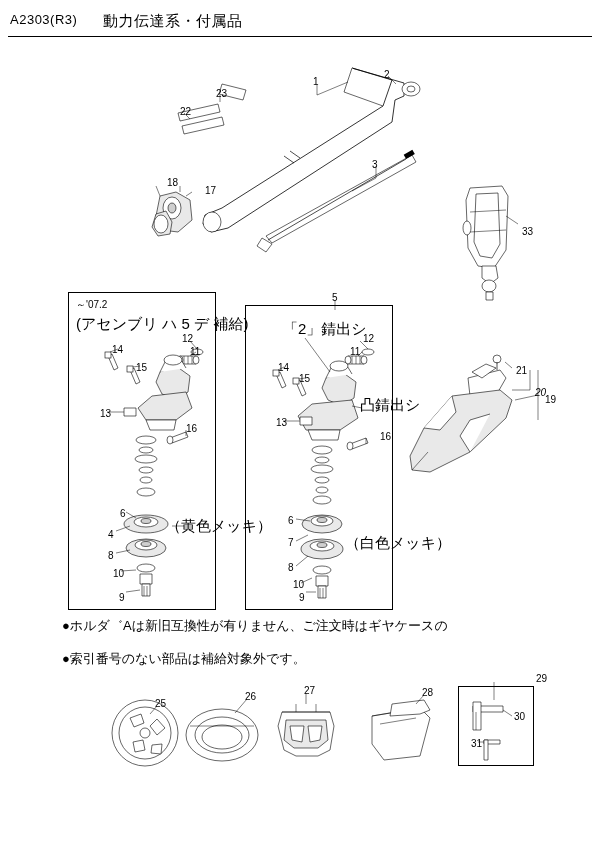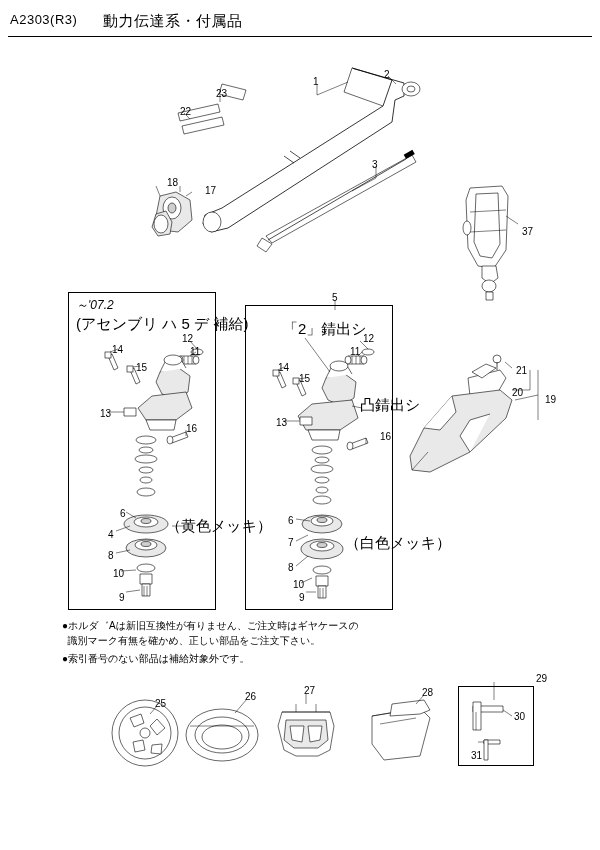--- a/index.html
+++ b/index.html
@@ -41,36 +41,35 @@
     background: #000;
   }
   .num {
     position: absolute;
     font-size: 10px;
     line-height: 10px;
     color: #000;
   }
   .note {
     position: absolute;
-    font-size: 10px;
+    font-size: 13px;
     line-height: 15px;
     white-space: pre;
   }
   .lbl {
     position: absolute;
     font-size: 15px;
     line-height: 13px;
     white-space: pre;
   }
   .lbl-big {
     position: absolute;
-    font-size: 12px;
+    font-size: 10px;
     line-height: 16px;
     white-space: pre;
-    font-style: italic;
   }
   .box {
     position: absolute;
     border: 1px solid #000;
     box-sizing: border-box;
   }
   svg.layer {
     position: absolute;
     top: 0;
     left: 0;
@@ -337,21 +336,20 @@
 
   <div class="lbl-big" style="left:76px; top:297px;">～'07.2</div>
   <div class="lbl" style="left:76px; top:317px;">(アセンブリ ハ 5 デ 補給)</div>
   <div class="lbl" style="left:166px; top:519px;">（黄色メッキ）</div>
 
   <div class="lbl" style="left:283px; top:322px;">「2」錆出シ</div>
   <div class="lbl" style="left:360px; top:398px;">凸錆出シ</div>
   <div class="lbl" style="left:345px; top:536px;">（白色メッキ）</div>
 
   <div class="note" style="left:62px; top:618px;">●ホルダ゛Aは新旧互換性が有りません、ご注文時はギヤケースの</div>
-  <div class="note" style="left:62px; top:633px;">  識別マーク有無を確かめ、正しい部品をご注文下さい。</div>
   <div class="note" style="left:62px; top:651px;">●索引番号のない部品は補給対象外です。</div>
 
   <div id="callouts">
       <div class="num" style="left: 313px; top: 77px;">1</div>
       <div class="num" style="left: 384px; top: 70px;">2</div>
       <div class="num" style="left: 372px; top: 160px;">3</div>
       <div class="num" style="left: 108px; top: 530px;">4</div>
       <div class="num" style="left: 332px; top: 293px;">5</div>
       <div class="num" style="left: 120px; top: 509px;">6</div>
       <div class="num" style="left: 288px; top: 516px;">6</div>
@@ -370,27 +368,27 @@
       <div class="num" style="left: 276px; top: 418px;">13</div>
       <div class="num" style="left: 112px; top: 345px;">14</div>
       <div class="num" style="left: 136px; top: 363px;">15</div>
       <div class="num" style="left: 278px; top: 363px;">14</div>
       <div class="num" style="left: 299px; top: 374px;">15</div>
       <div class="num" style="left: 186px; top: 424px;">16</div>
       <div class="num" style="left: 380px; top: 432px;">16</div>
       <div class="num" style="left: 180px; top: 186px; margin-left: 25px;">17</div>
       <div class="num" style="left: 167px; top: 178px;">18</div>
       <div class="num" style="left: 545px; top: 395px;">19</div>
-      <div class="num" style="left: 512px; top: 388px;">20</div>
+      <div class="num" style="left: 535px; top: 388px; font-style: italic;">20</div>
       <div class="num" style="left: 516px; top: 366px; text-align: right;">21</div>
       <div class="num" style="left: 180px; top: 107px; text-align: center;">22</div>
       <div class="num" style="left: 216px; top: 89px;">23</div>
-      <div class="num" style="left: 522px; top: 227px;">37</div>
+      <div class="num" style="left: 522px; top: 227px;">33</div>
       <div class="num" style="left: 155px; top: 699px;">25</div>
       <div class="num" style="left: 245px; top: 692px;">26</div>
       <div class="num" style="left: 304px; top: 686px;">27</div>
       <div class="num" style="left: 422px; top: 688px;">28</div>
       <div class="num" style="left: 492px; top: 674px; margin-left: 44px;">29</div>
       <div class="num" style="left: 514px; top: 712px; text-align: center;">30</div>
-      <div class="num" style="left: 471px; top: 739px; margin-top: 12px;">31</div>
+      <div class="num" style="left: 471px; top: 739px;">31</div>
     </div>
 
 </div>
 
 </body></html>

